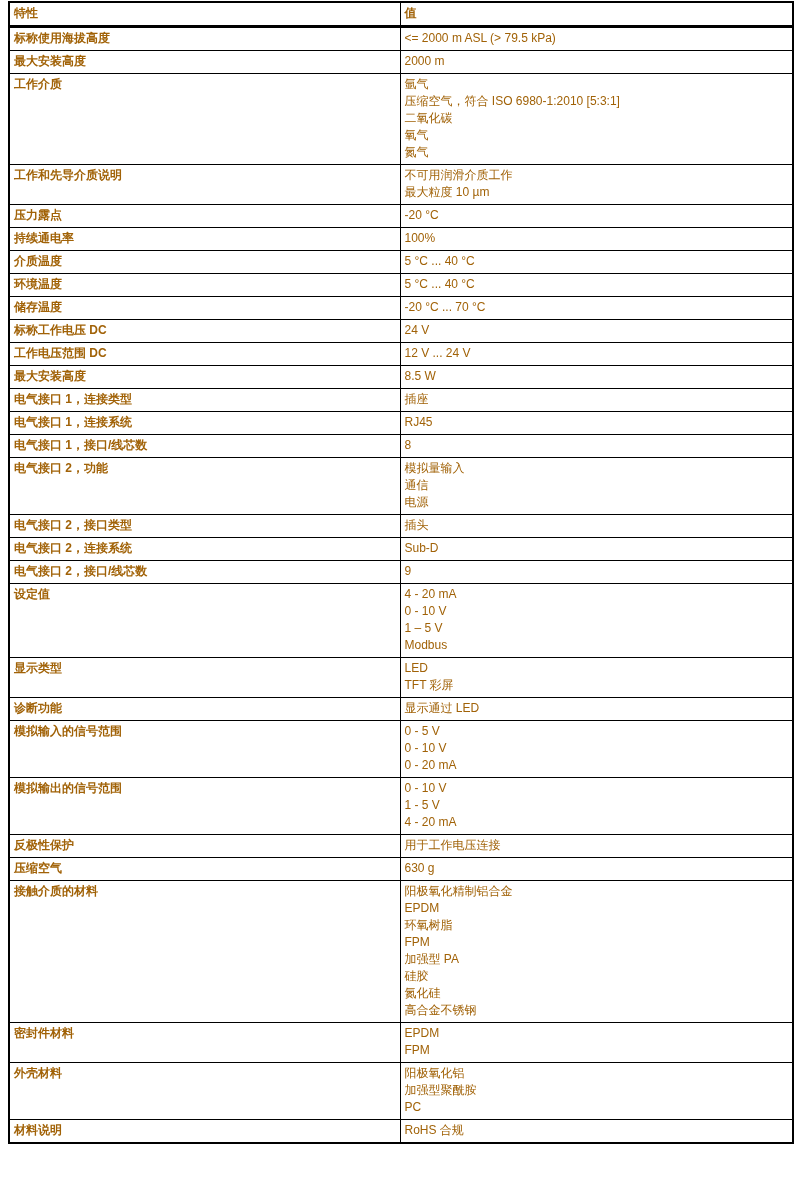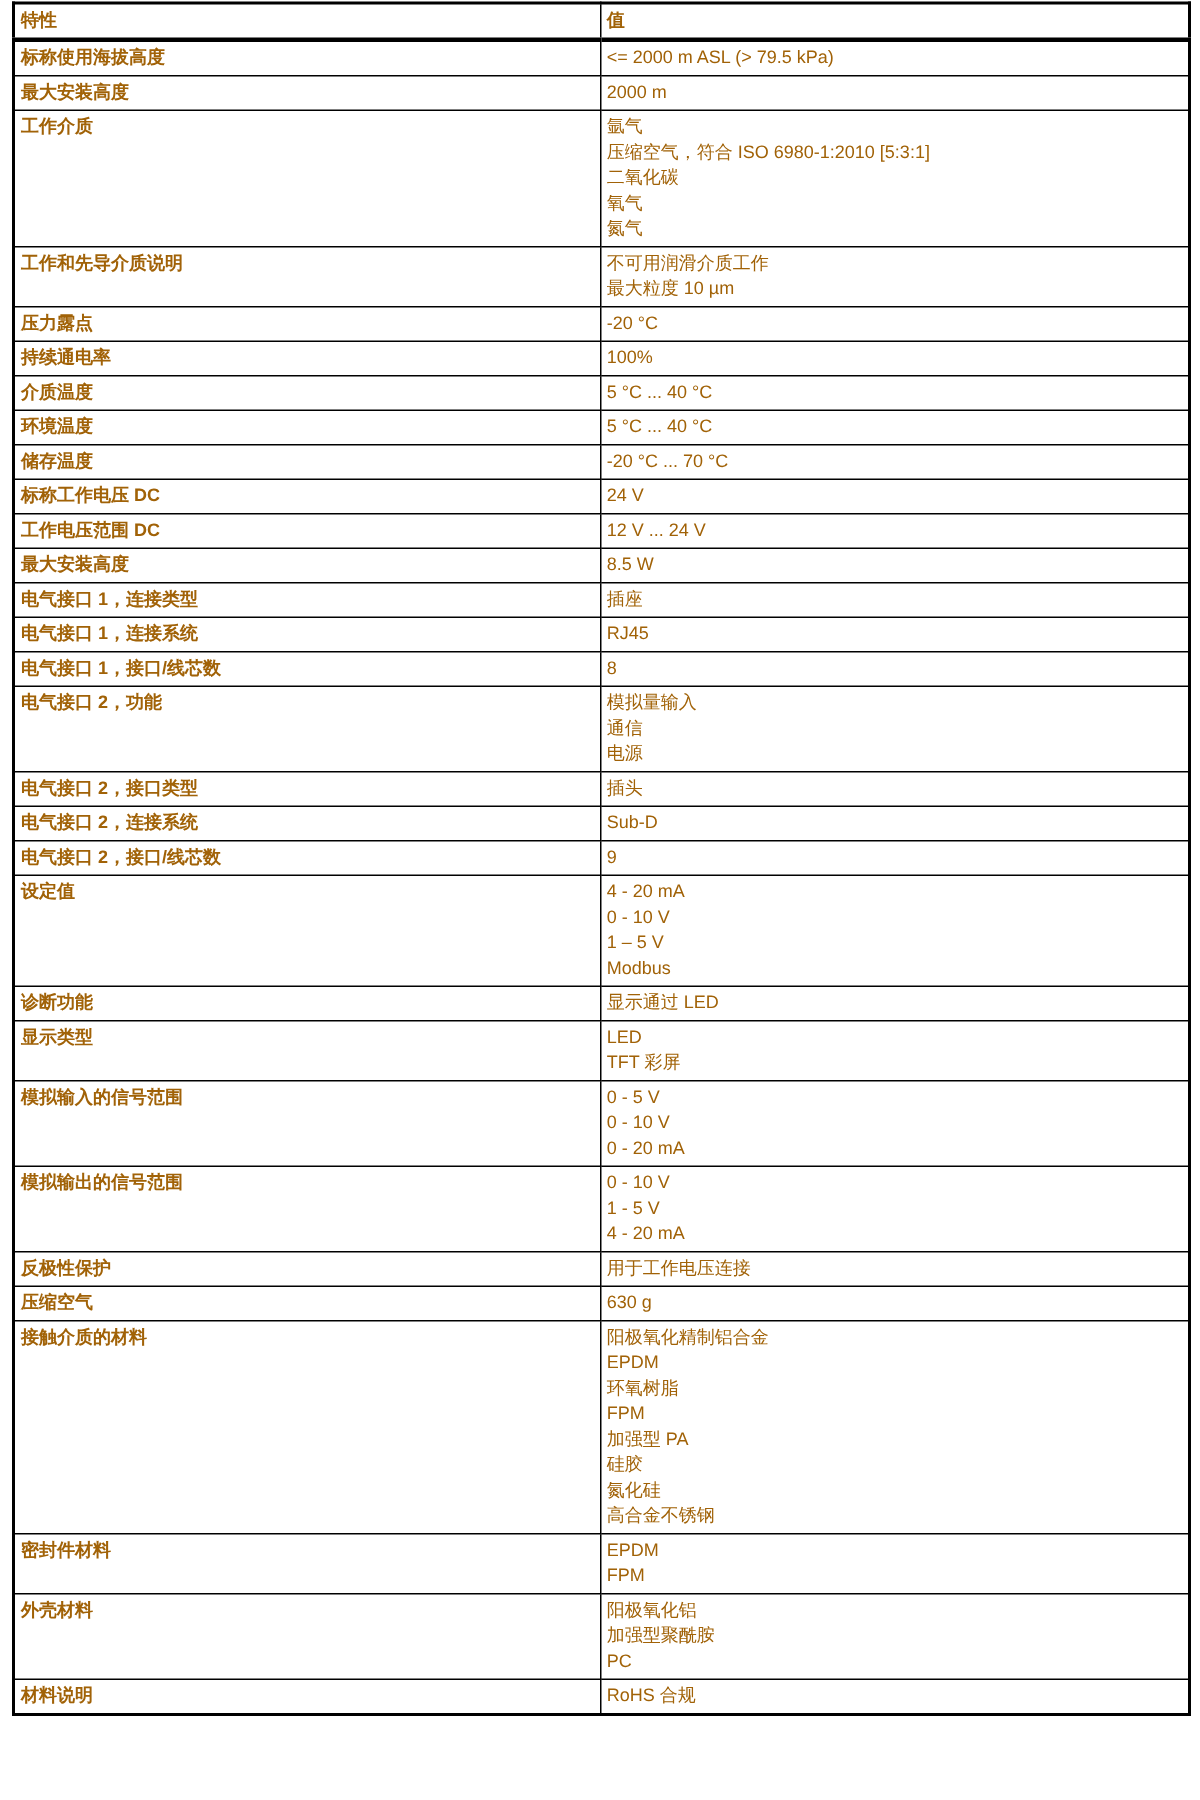--- a/index.html
+++ b/index.html
@@ -169,28 +169,28 @@
 
   <tr>
     <td class="label">设定值</td>
     <td class="value">4 - 20 mA
 0 - 10 V
 1 – 5 V
 Modbus</td>
   </tr>
 
   <tr>
-    <td class="label">诊断功能</td>
-    <td class="value">显示通过 LED</td>
-  </tr>
-
-  <tr>
     <td class="label">显示类型</td>
     <td class="value">LED
 TFT 彩屏</td>
+  </tr>
+
+  <tr>
+    <td class="label">诊断功能</td>
+    <td class="value">显示通过 LED</td>
   </tr>
 
   <tr>
     <td class="label">模拟输入的信号范围</td>
     <td class="value">0 - 5 V
 0 - 10 V
 0 - 20 mA</td>
   </tr>
 
   <tr>

